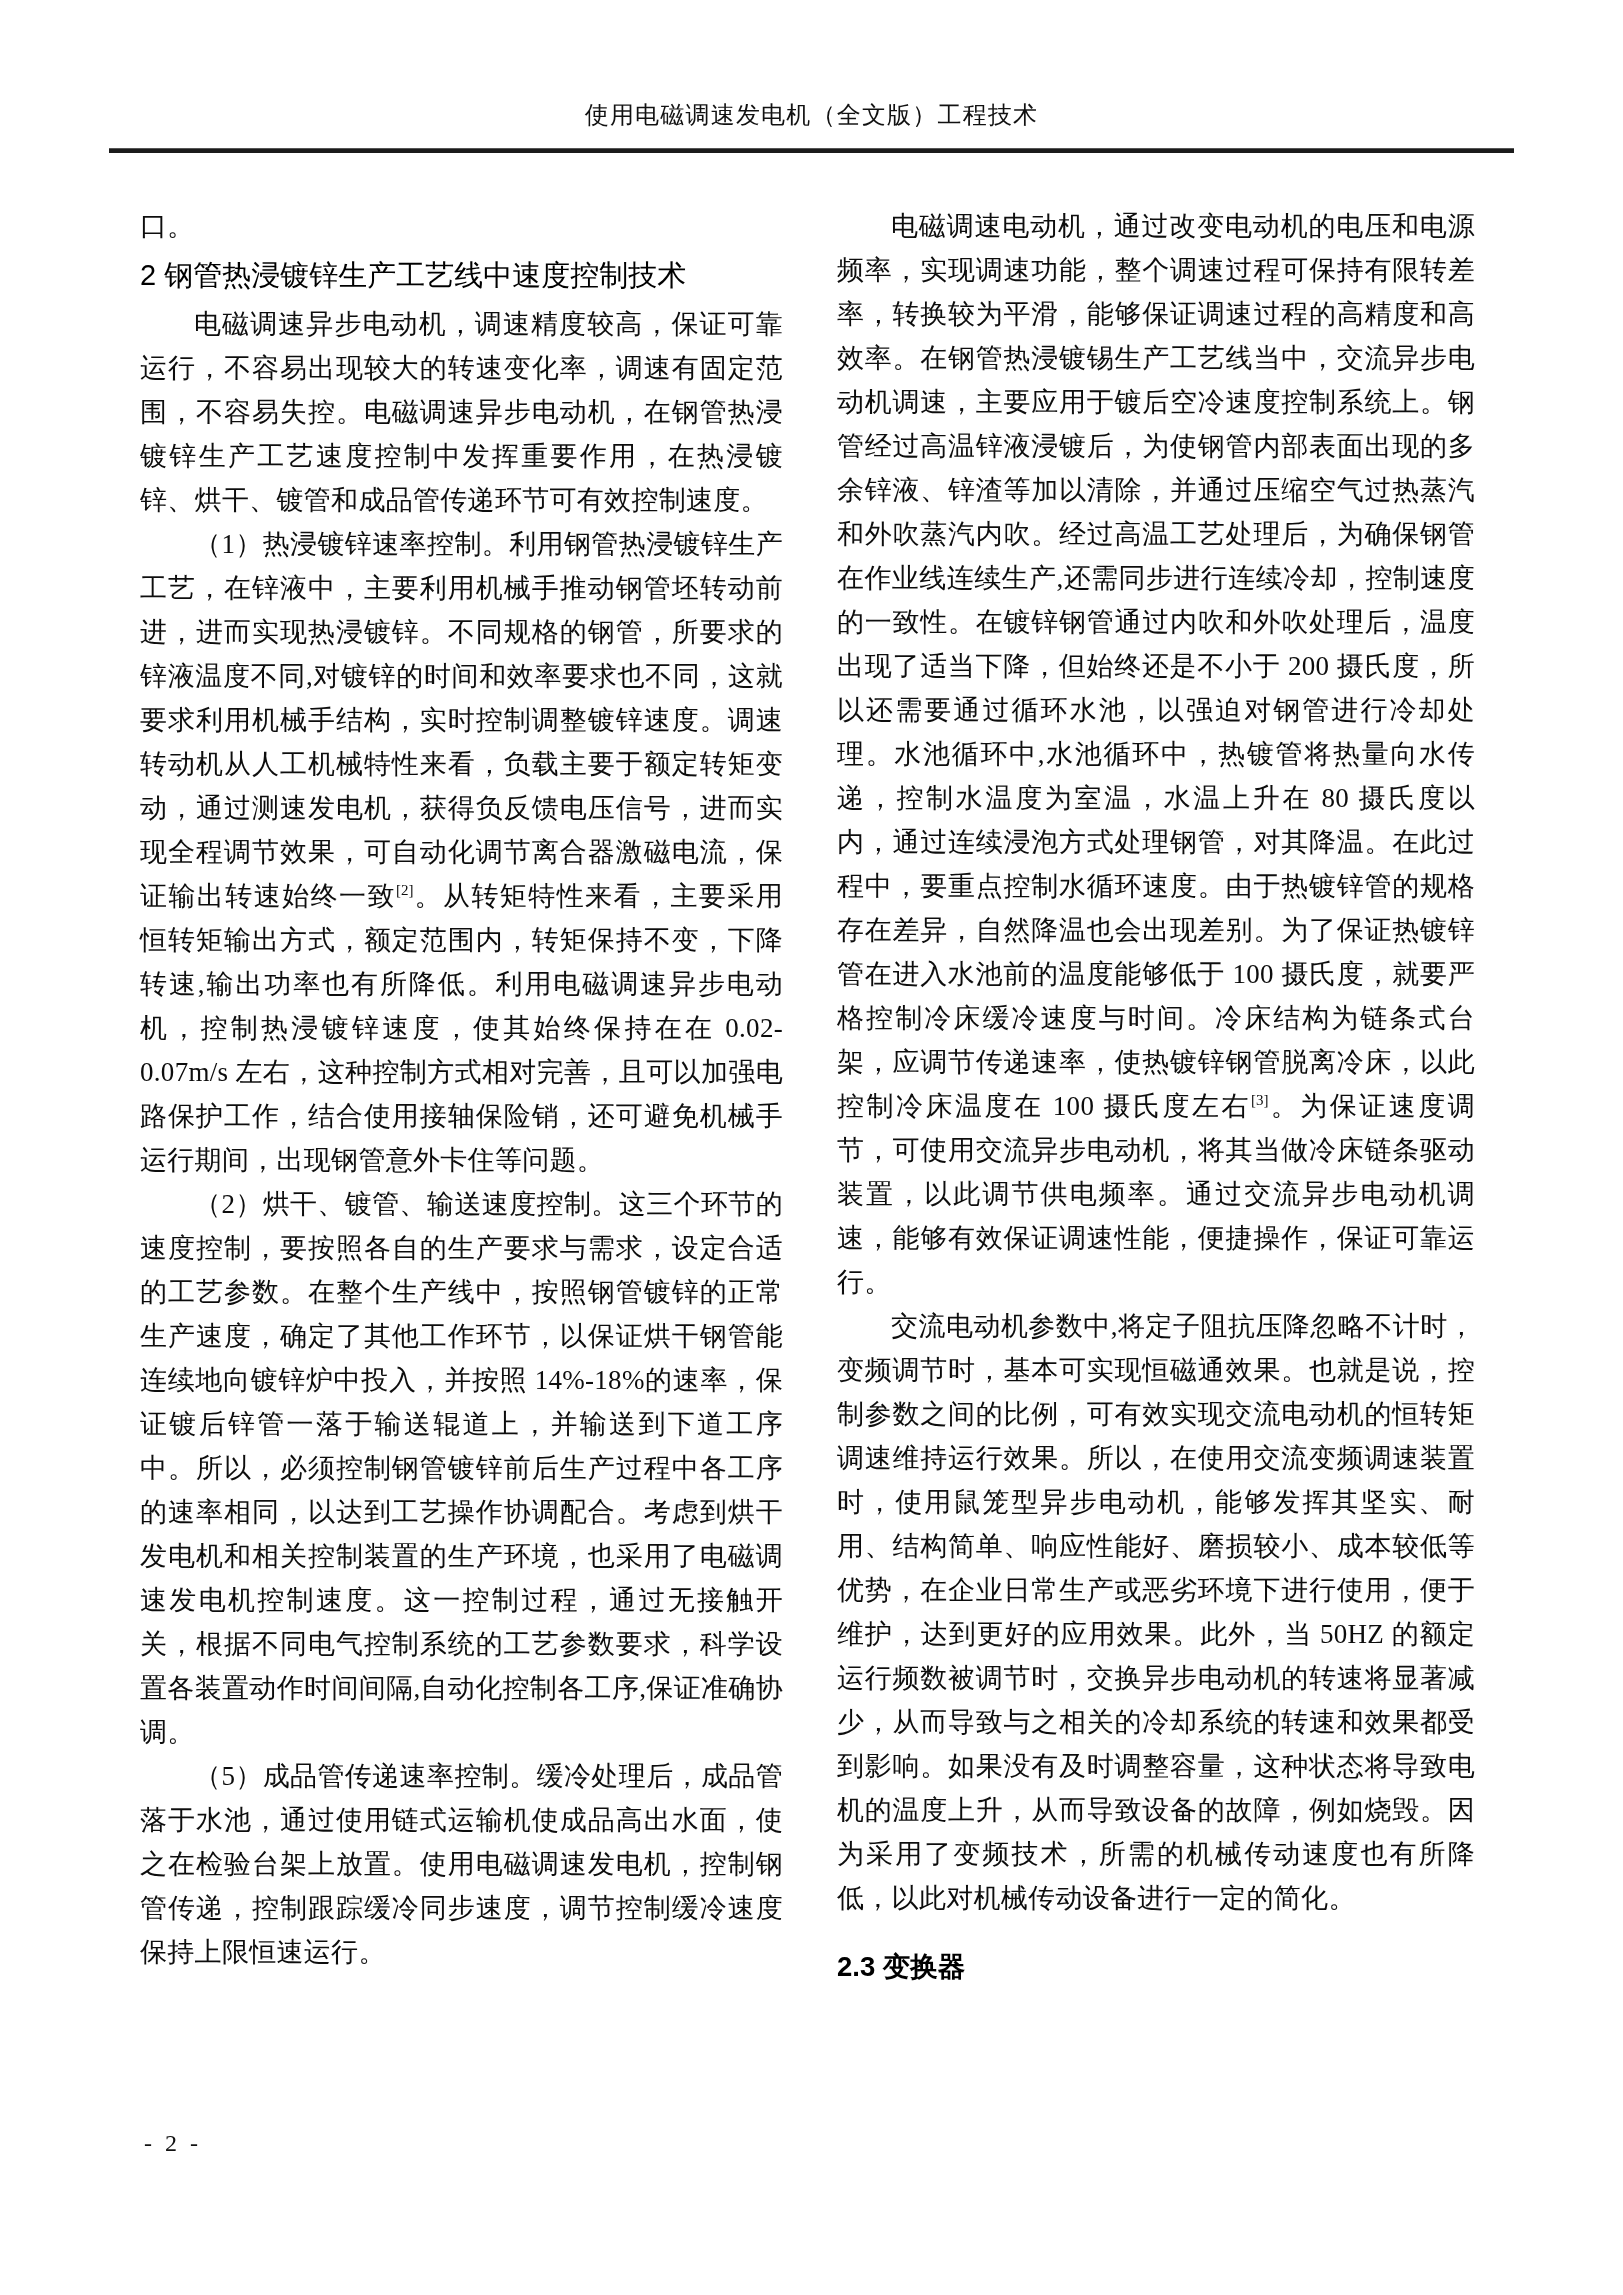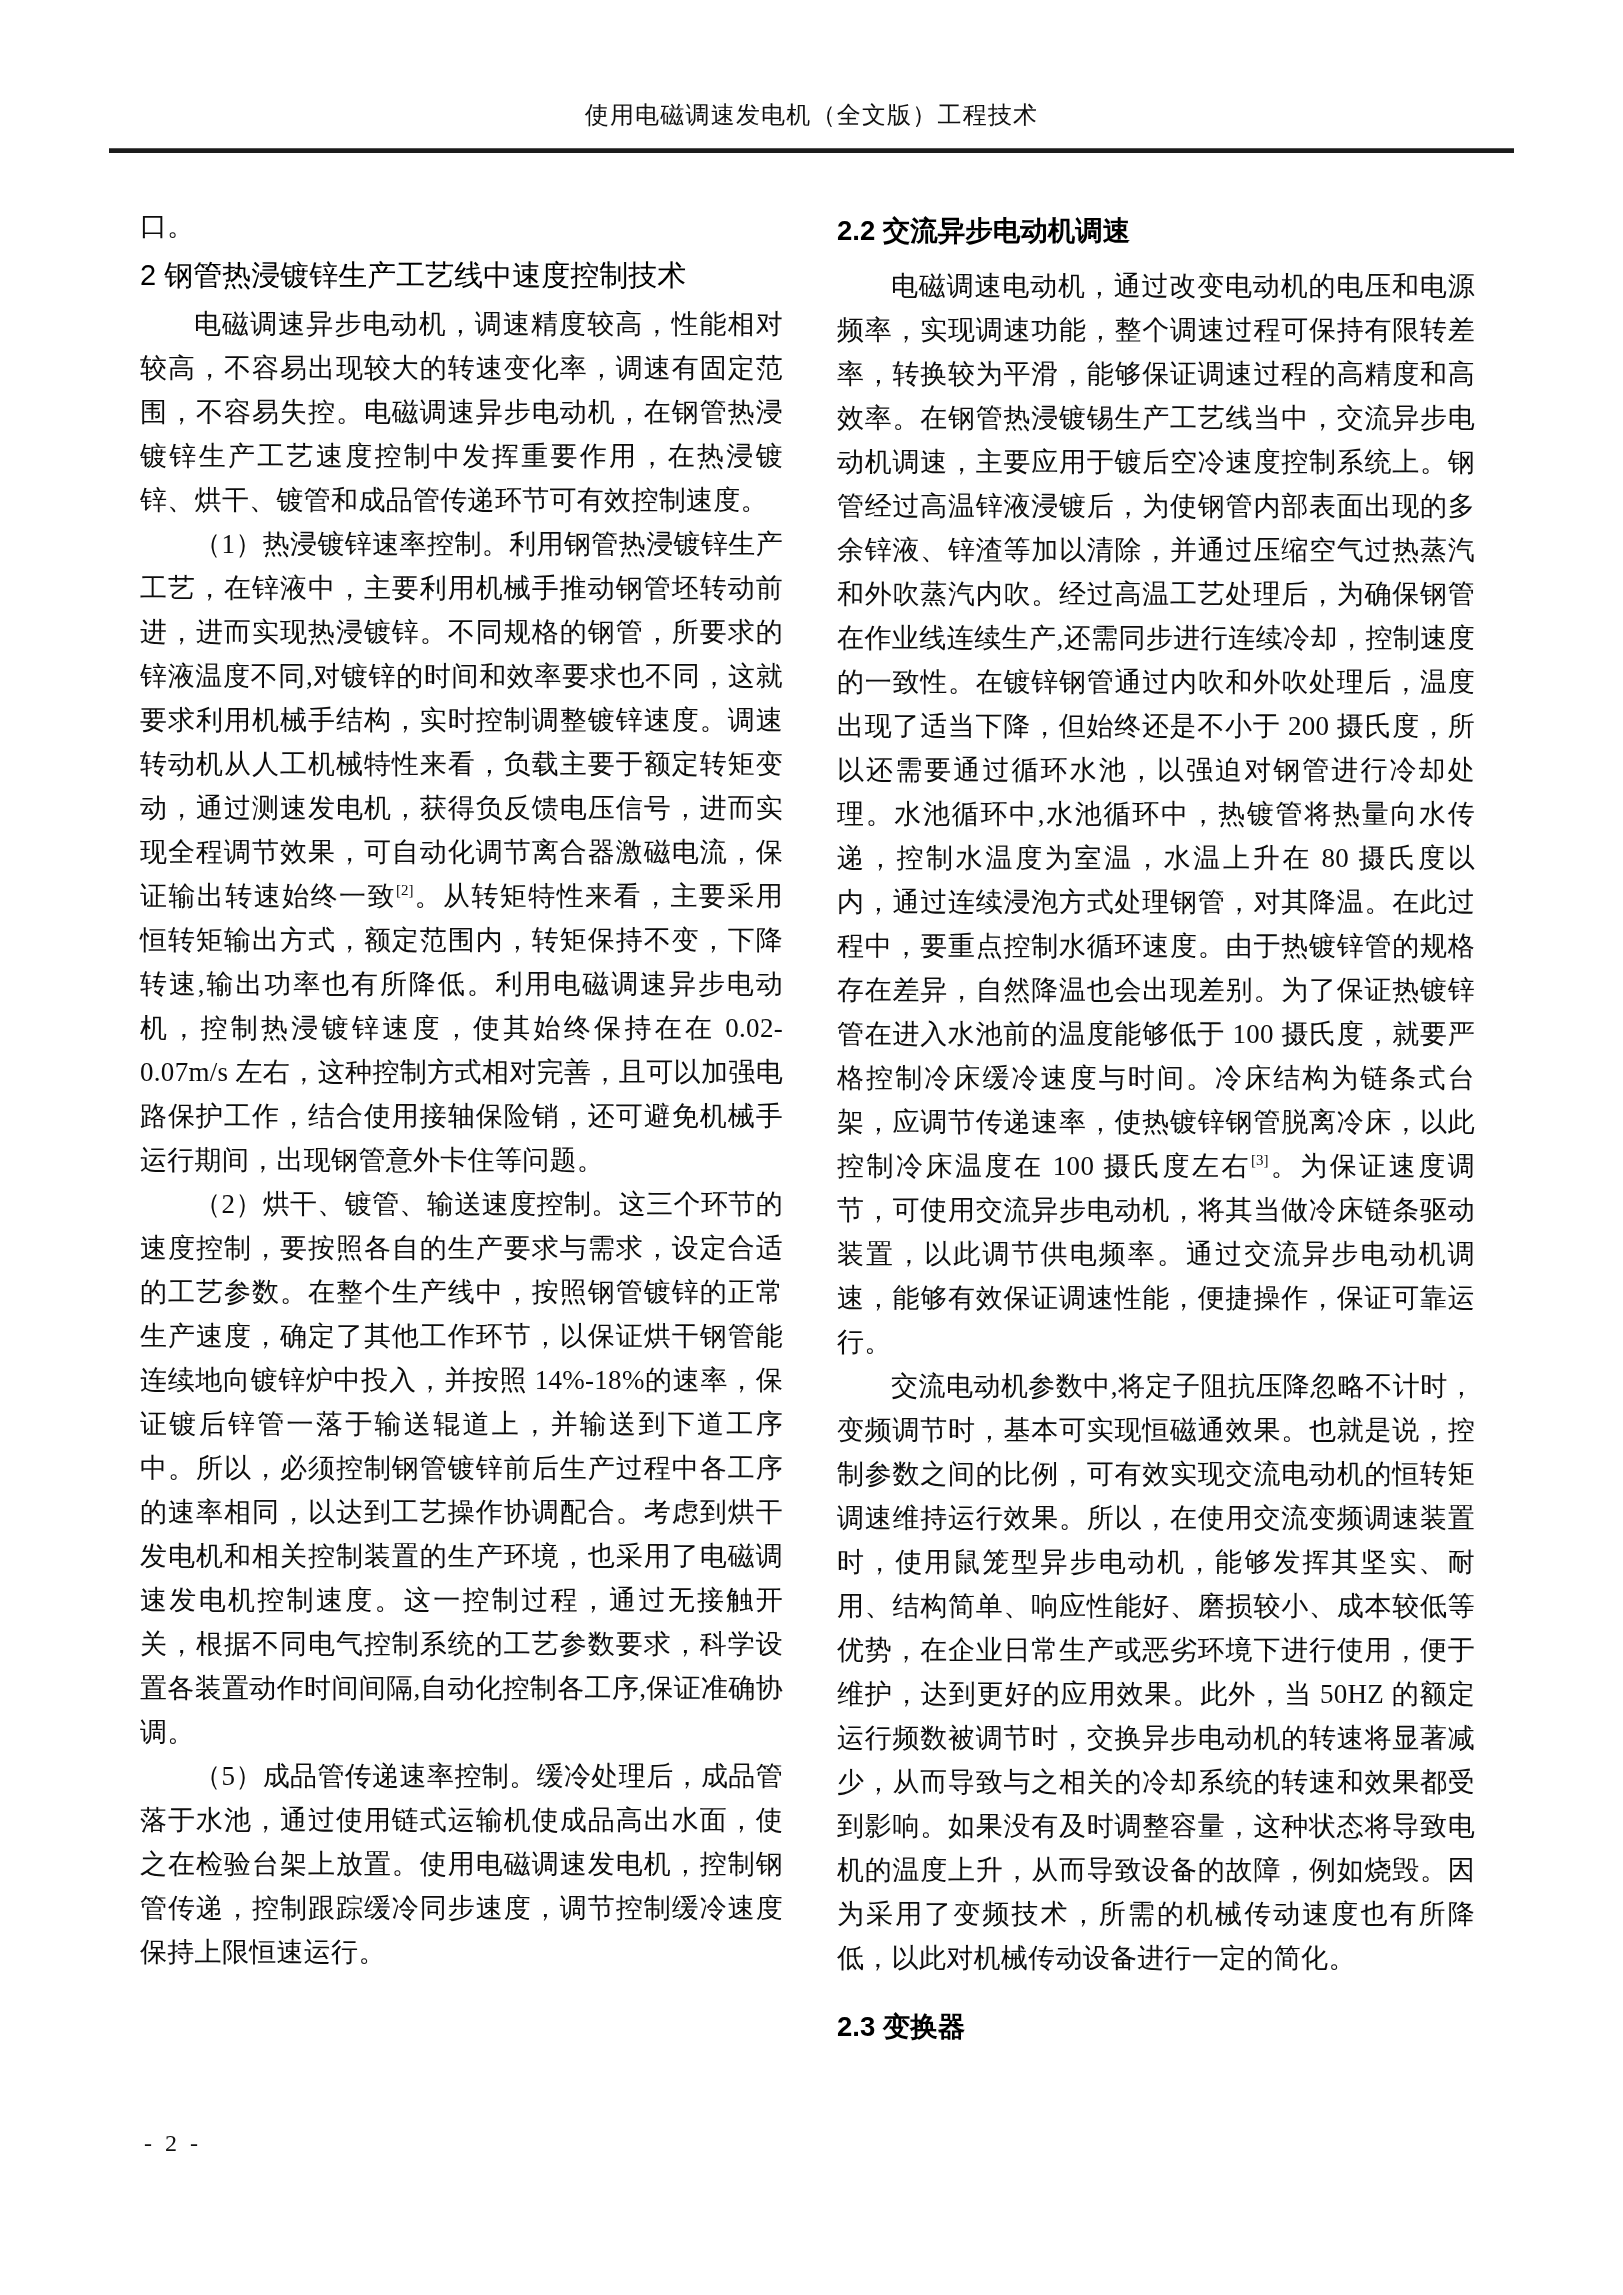--- a/index.html
+++ b/index.html
@@ -94,29 +94,28 @@
 <div class="page">
 
   <div class="header-title">使用电磁调速发电机（全文版）工程技术</div>
 
   <div class="header-rule"></div>
 
   <div class="column left">
     <p class="carryover">口。</p>
     <h2 class="section-heading">2 钢管热浸镀锌生产工艺线中速度控制技术</h2>
     <div>
-        <p class="para">电磁调速异步电动机，调速精度较高，性能相对较高，不容易出现较大的转速变化率，调速有固定范围，不容易失控。电磁调速异步电动机，在钢管热浸镀锌生产工艺速度控制中发挥重要作用，在热浸镀锌、烘干、镀管和成品管传递环节可有效控制速度。</p>
+        <p class="para">电磁调速异步电动机，调速精度较高，保证可靠运行，不容易出现较大的转速变化率，调速有固定范围，不容易失控。电磁调速异步电动机，在钢管热浸镀锌生产工艺速度控制中发挥重要作用，在热浸镀锌、烘干、镀管和成品管传递环节可有效控制速度。</p>
         <p class="para">（1）热浸镀锌速率控制。利用钢管热浸镀锌生产工艺，在锌液中，主要利用机械手推动钢管坯转动前进，进而实现热浸镀锌。不同规格的钢管，所要求的锌液温度不同,对镀锌的时间和效率要求也不同，这就要求利用机械手结构，实时控制调整镀锌速度。调速转动机从人工机械特性来看，负载主要于额定转矩变动，通过测速发电机，获得负反馈电压信号，进而实现全程调节效果，可自动化调节离合器激磁电流，保证输出转速始终一致<sup>[2]</sup>。从转矩特性来看，主要采用恒转矩输出方式，额定范围内，转矩保持不变，下降转速,输出功率也有所降低。利用电磁调速异步电动机，控制热浸镀锌速度，使其始终保持在在 0.02-0.07m/s 左右，这种控制方式相对完善，且可以加强电路保护工作，结合使用接轴保险销，还可避免机械手运行期间，出现钢管意外卡住等问题。</p>
         <p class="para">（2）烘干、镀管、输送速度控制。这三个环节的速度控制，要按照各自的生产要求与需求，设定合适的工艺参数。在整个生产线中，按照钢管镀锌的正常生产速度，确定了其他工作环节，以保证烘干钢管能连续地向镀锌炉中投入，并按照 14%-18%的速率，保证镀后锌管一落于输送辊道上，并输送到下道工序中。所以，必须控制钢管镀锌前后生产过程中各工序的速率相同，以达到工艺操作协调配合。考虑到烘干发电机和相关控制装置的生产环境，也采用了电磁调速发电机控制速度。这一控制过程，通过无接触开关，根据不同电气控制系统的工艺参数要求，科学设置各装置动作时间间隔,自动化控制各工序,保证准确协调。</p>
         <p class="para">（5）成品管传递速率控制。缓冷处理后，成品管落于水池，通过使用链式运输机使成品高出水面，使之在检验台架上放置。使用电磁调速发电机，控制钢管传递，控制跟踪缓冷同步速度，调节控制缓冷速度保持上限恒速运行。</p>
       </div>
   </div>
 
   <div class="column right">
-    <h3 class="subsection-heading">2.2 交流异步电动机调速</h3>
     <div>
         <p class="para">电磁调速电动机，通过改变电动机的电压和电源频率，实现调速功能，整个调速过程可保持有限转差率，转换较为平滑，能够保证调速过程的高精度和高效率。在钢管热浸镀锡生产工艺线当中，交流异步电动机调速，主要应用于镀后空冷速度控制系统上。钢管经过高温锌液浸镀后，为使钢管内部表面出现的多余锌液、锌渣等加以清除，并通过压缩空气过热蒸汽和外吹蒸汽内吹。经过高温工艺处理后，为确保钢管在作业线连续生产,还需同步进行连续冷却，控制速度的一致性。在镀锌钢管通过内吹和外吹处理后，温度出现了适当下降，但始终还是不小于 200 摄氏度，所以还需要通过循环水池，以强迫对钢管进行冷却处理。水池循环中,水池循环中，热镀管将热量向水传递，控制水温度为室温，水温上升在 80 摄氏度以内，通过连续浸泡方式处理钢管，对其降温。在此过程中，要重点控制水循环速度。由于热镀锌管的规格存在差异，自然降温也会出现差别。为了保证热镀锌管在进入水池前的温度能够低于 100 摄氏度，就要严格控制冷床缓冷速度与时间。冷床结构为链条式台架，应调节传递速率，使热镀锌钢管脱离冷床，以此控制冷床温度在 100 摄氏度左右<sup>[3]</sup>。为保证速度调节，可使用交流异步电动机，将其当做冷床链条驱动装置，以此调节供电频率。通过交流异步电动机调速，能够有效保证调速性能，便捷操作，保证可靠运行。</p>
         <p class="para">交流电动机参数中,将定子阻抗压降忽略不计时，变频调节时，基本可实现恒磁通效果。也就是说，控制参数之间的比例，可有效实现交流电动机的恒转矩调速维持运行效果。所以，在使用交流变频调速装置时，使用鼠笼型异步电动机，能够发挥其坚实、耐用、结构简单、响应性能好、磨损较小、成本较低等优势，在企业日常生产或恶劣环境下进行使用，便于维护，达到更好的应用效果。此外，当 50HZ 的额定运行频数被调节时，交换异步电动机的转速将显著减少，从而导致与之相关的冷却系统的转速和效果都受到影响。如果没有及时调整容量，这种状态将导致电机的温度上升，从而导致设备的故障，例如烧毁。因为采用了变频技术，所需的机械传动速度也有所降低，以此对机械传动设备进行一定的简化。</p>
       </div>
     <h3 class="subsection-heading tail-heading">2.3 变换器</h3>
   </div>
 
   <div class="footer-page-number">- 2 -</div>
 
 </div>

